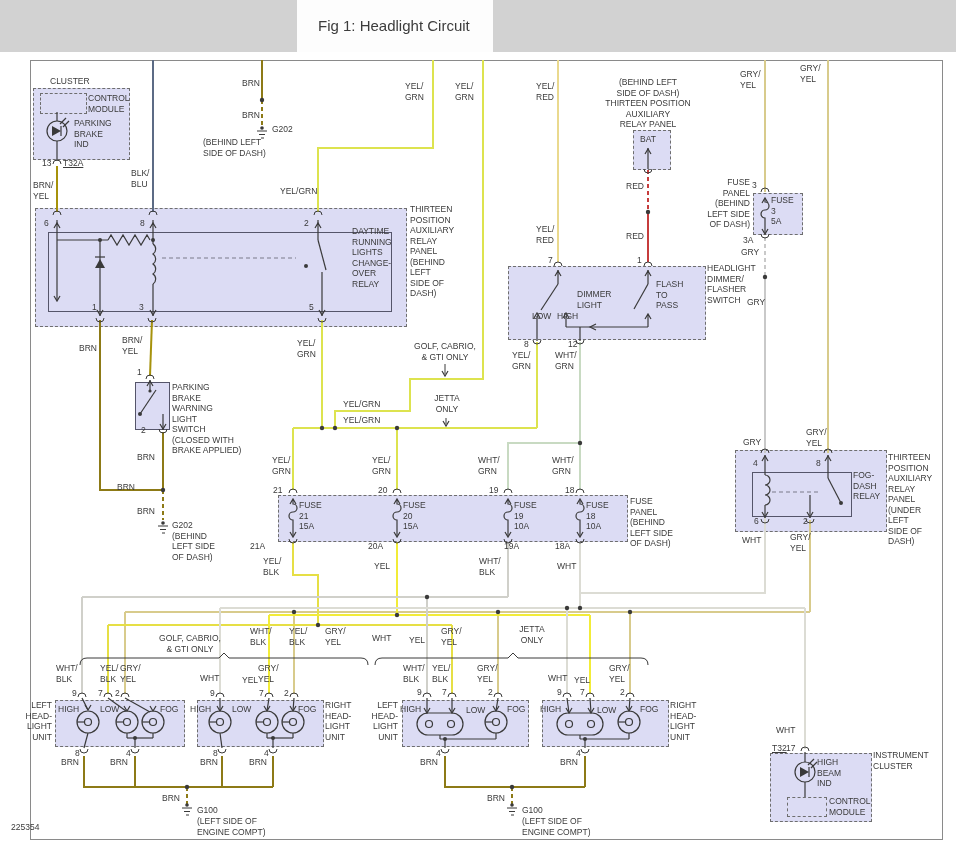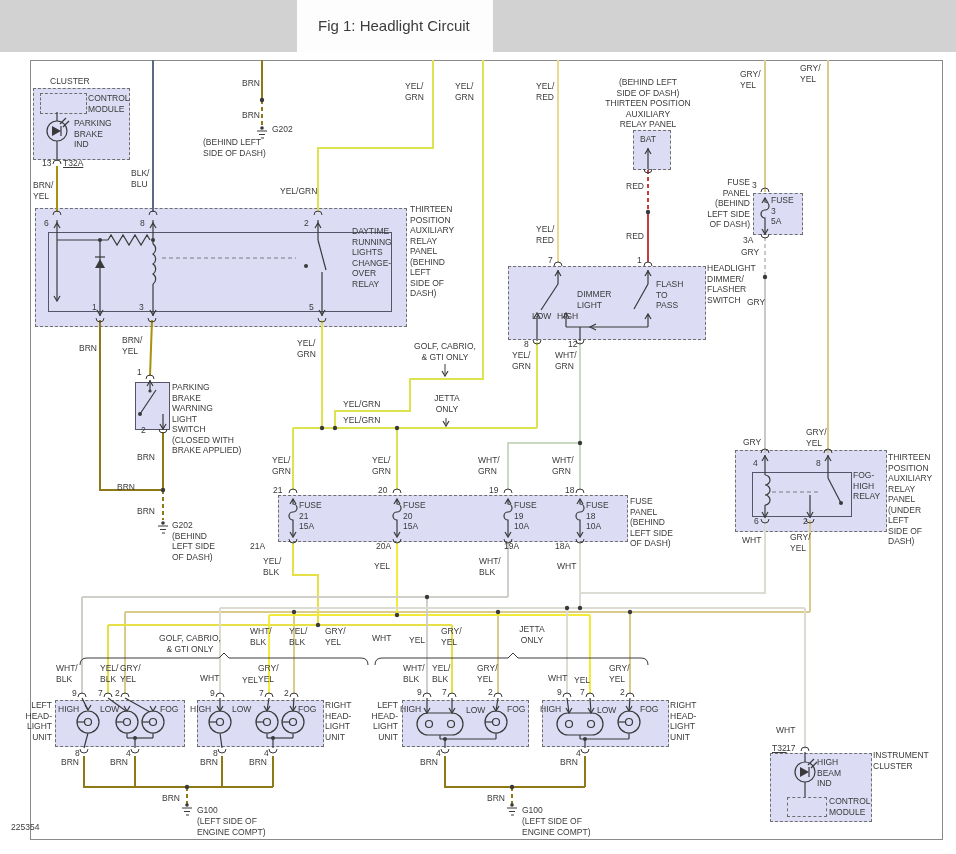--- a/index.html
+++ b/index.html
@@ -470,21 +470,21 @@
   <div class="lbl" style="left:747px;top:297px">GRY</div>
   <div class="lbl" style="left:743px;top:437px">GRY</div>
   <div class="lbl" style="left:806px;top:427px">GRY/
 YEL</div>
 
   <div class="lbl" style="left:753px;top:458px">4</div>
   <div class="lbl" style="left:816px;top:458px">8</div>
   <div class="lbl" style="left:754px;top:516px">6</div>
   <div class="lbl" style="left:803px;top:516px">2</div>
   <div class="lbl" style="left:853px;top:470px">FOG-
-HIGH
+DASH
 RELAY</div>
   <div class="lbl" style="left:888px;top:452px">THIRTEEN
 POSITION
 AUXILIARY
 RELAY
 PANEL
 (UNDER
 LEFT
 SIDE OF
 DASH)</div>
@@ -510,21 +510,21 @@
   <div class="lbl" style="left:403px;top:500px">FUSE
 20
 15A</div>
   <div class="lbl" style="left:514px;top:500px">FUSE
 19
 10A</div>
   <div class="lbl" style="left:586px;top:500px">FUSE
 18
 10A</div>
   <div class="lbl" style="left:250px;top:541px">21A</div>
-  <div class="lbl" style="left:376px;top:541px">20A</div>
+  <div class="lbl" style="left:368px;top:541px">20A</div>
   <div class="lbl" style="left:504px;top:541px">19A</div>
   <div class="lbl" style="left:555px;top:541px">18A</div>
   <div class="lbl" style="left:630px;top:496px">FUSE
 PANEL
 (BEHIND
 LEFT SIDE
 OF DASH)</div>
   <div class="lbl" style="left:263px;top:556px">YEL/
 BLK</div>
   <div class="lbl" style="left:374px;top:561px">YEL</div>

